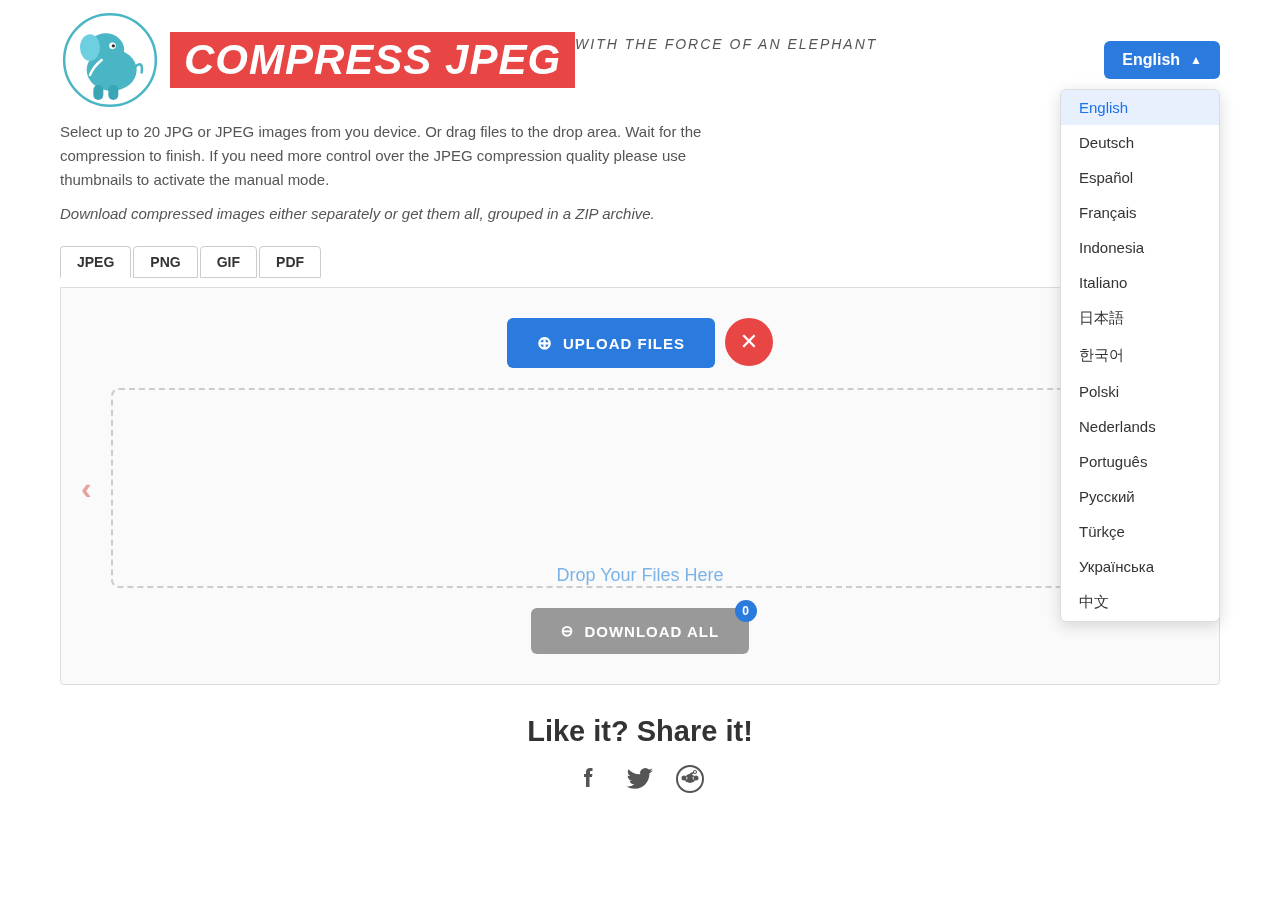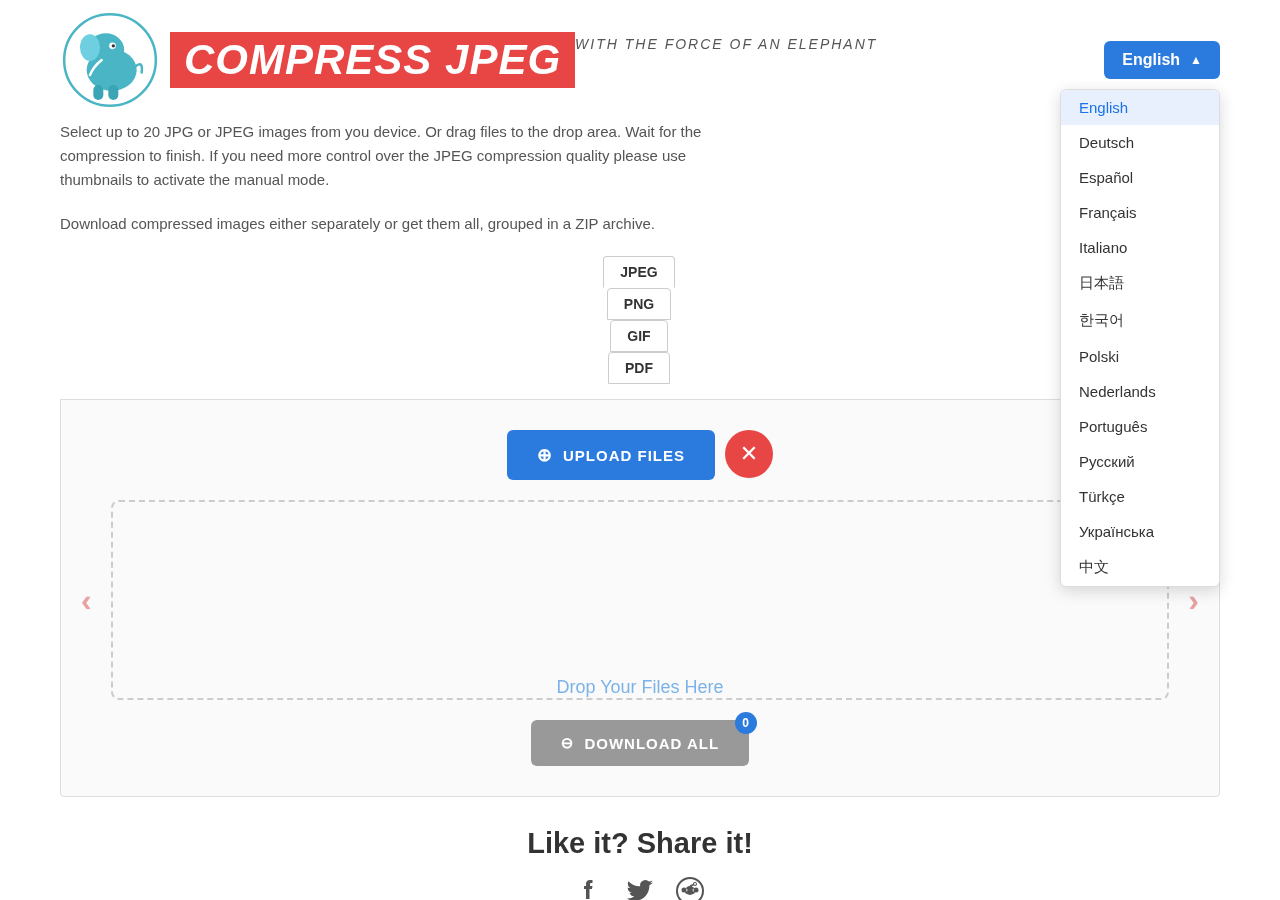--- a/index.html
+++ b/index.html
@@ -116,24 +116,23 @@
       color: #555;
       max-width: 680px;
       margin-bottom: 20px;
     }
 
     
     .tab-bar {
       display: flex;
       align-items: center;
       gap: 0;
-      margin-bottom: 15px;
+      margin-bottom: 9px;
       border-bottom: none;
       position: relative;
-      flex-direction: column;
     }
 
     .tab {
       padding: 7px 16px;
       font-size: 14px;
       font-weight: 600;
       cursor: pointer;
       border: 1px solid #ccc;
       background: white;
       color: #333;
@@ -351,38 +350,39 @@
     <button class="lang-button" id="langBtn">
       <span>English</span>
       <span class="chevron">▲</span>
     </button>
     <div class="lang-dropdown" id="langDropdown" style="display: block;">
 
     <div class="lang-dropdown-item selected">English</div>
         <div class="lang-dropdown-item">Deutsch</div>
         <div class="lang-dropdown-item">Español</div>
         <div class="lang-dropdown-item">Français</div>
+        <div class="lang-dropdown-item">Indonesia</div>
         <div class="lang-dropdown-item">Italiano</div>
         <div class="lang-dropdown-item">日本語</div>
         <div class="lang-dropdown-item">한국어</div>
         <div class="lang-dropdown-item">Polski</div>
         <div class="lang-dropdown-item">Nederlands</div>
         <div class="lang-dropdown-item">Português</div>
         <div class="lang-dropdown-item">Русский</div>
         <div class="lang-dropdown-item">Türkçe</div>
         <div class="lang-dropdown-item">Українська</div>
         <div class="lang-dropdown-item">中文</div>
       </div>
   </div>
 </div>
 
 <div class="main-content">
   <div class="description">
     <p>Select up to 20 JPG or JPEG images from you device. Or drag files to the drop area. Wait for the compression to finish. If you need more control over the JPEG compression quality please use thumbnails to activate the manual mode.</p>
-    <p style="margin-top:20px;">Download compressed images either separately or get them all, grouped in a ZIP archive.</p>
+    <p style="margin-top:10px;font-style:italic;">Download compressed images either separately or get them all, grouped in a ZIP archive.</p>
   </div>
 
   <div class="tab-bar">
     <div class="tab active">JPEG</div>
     <div class="tab">PNG</div>
     <div class="tab">GIF</div>
     <div class="tab">PDF</div>
     <div class="svg-converter-badge">SVG Converter</div>
   </div>
 

